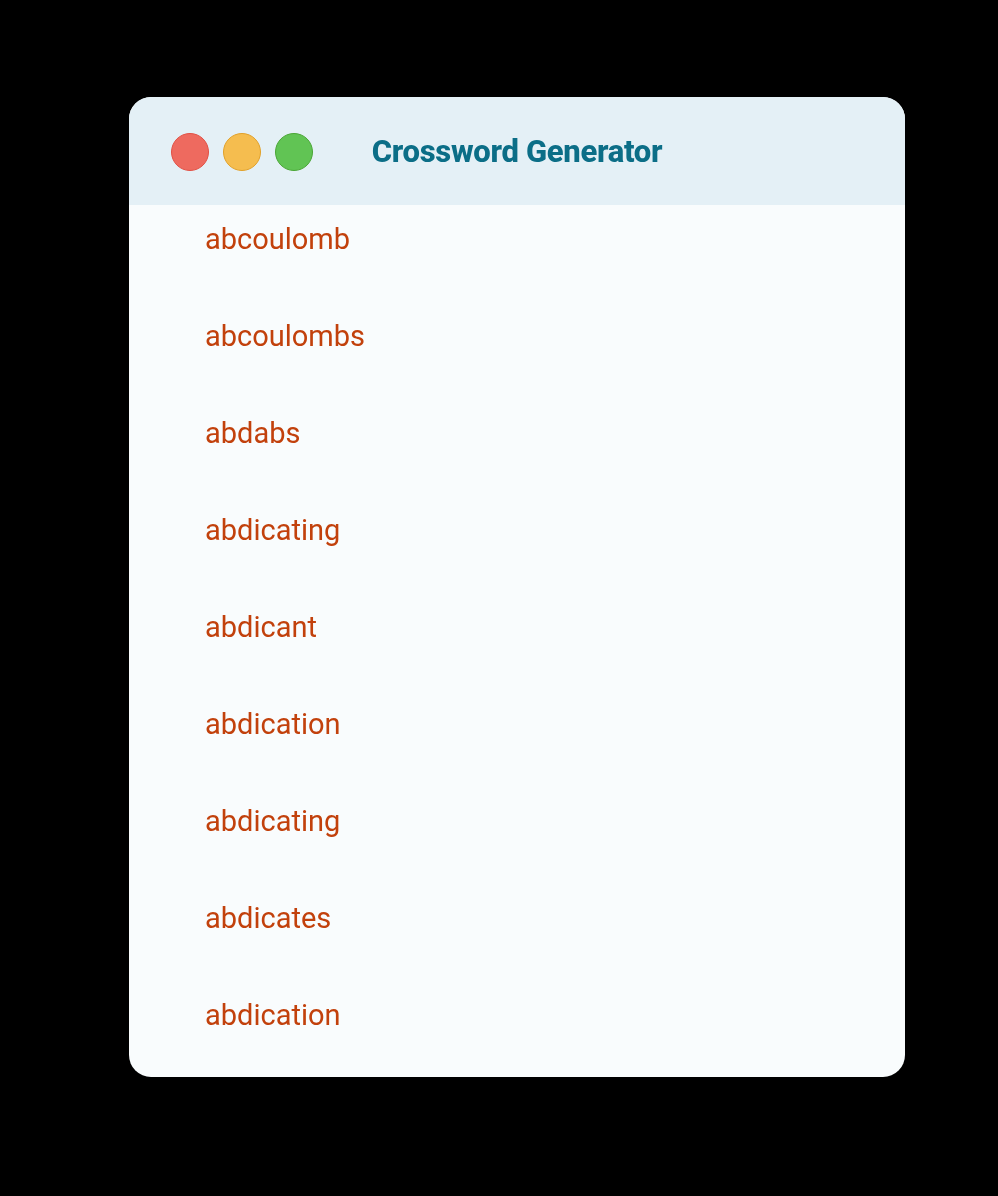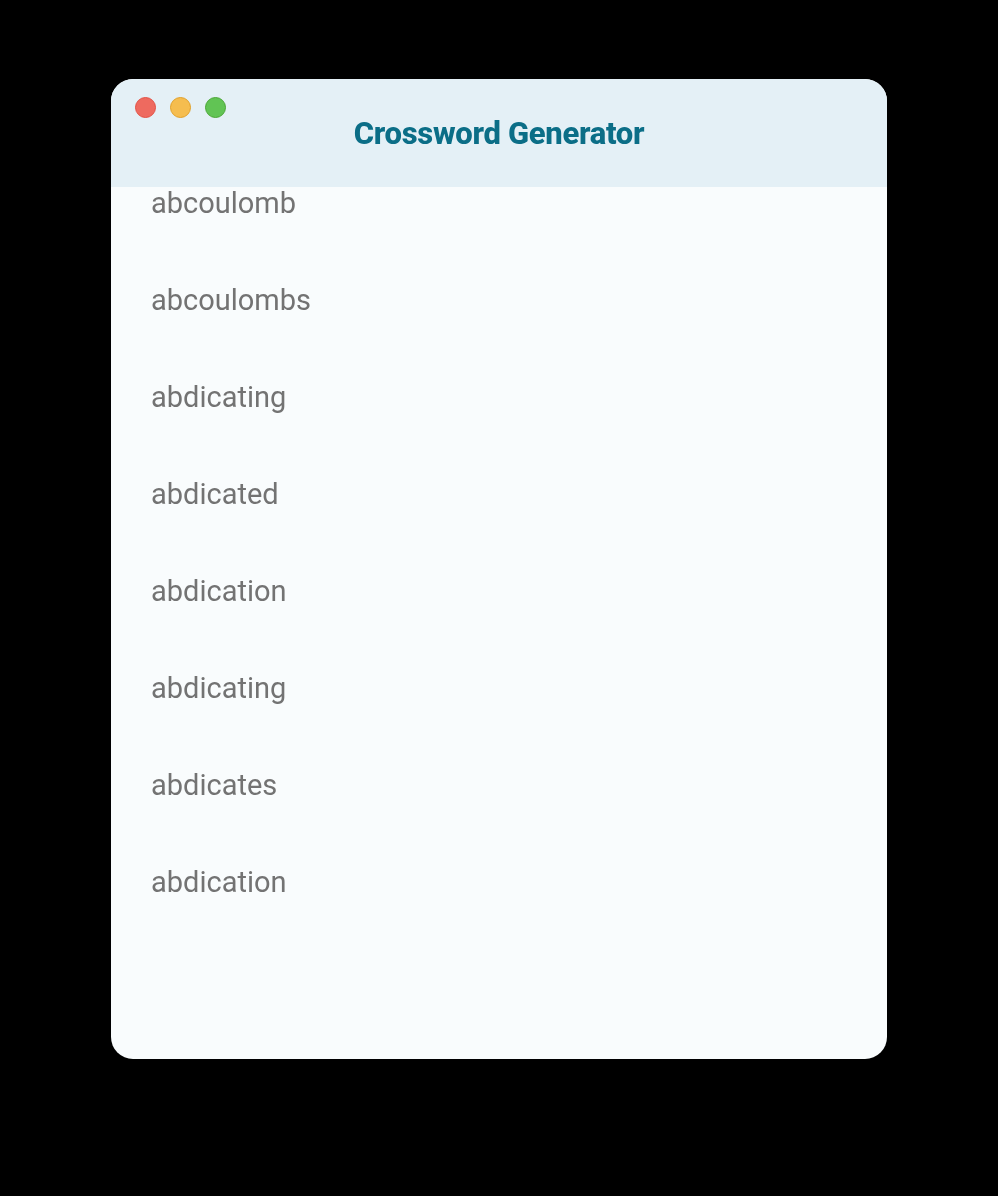--- a/index.html
+++ b/index.html
@@ -1,15 +1,15 @@
 <!DOCTYPE html>
 <html><head>
 <meta charset="utf-8">
 <style>
-  * { box-sizing: border-box; margin: 0; padding: 0; }
+  * { box-sizing: border-box; margin: 0; padding: 18px; }
   html, body { width: 998px; height: 1196px; }
   body {
     background: #000000;
     font-family: -apple-system, BlinkMacSystemFont, "Segoe UI", Roboto, Helvetica, Arial, sans-serif;
     overflow: hidden;
     position: relative;
   }
   .window {
     position: absolute;
     left: 111px;
@@ -60,21 +60,21 @@
   }
   .list-inner {
     position: absolute;
     left: 40px;
     
     top: -32px;
     width: calc(100% - 80px);
   }
   .word-item {
     font-size: 29px;
-    color: #737373;
+    color: #c2410c;
     line-height: 1.0;
     padding-top: 34px;
     padding-bottom: 34px;
     font-weight: 400;
   }
 </style>
 </head>
 <body>
 
 <div class="window">
@@ -84,21 +84,22 @@
       <div class="dot yellow"></div>
       <div class="dot green"></div>
     </div>
     <div class="title">Crossword Generator</div>
   </div>
   <div class="content">
     <div class="list-inner" id="word-list">
 
     <div class="word-item">abcoulomb</div>
         <div class="word-item">abcoulombs</div>
+        <div class="word-item">abdabs</div>
         <div class="word-item">abdicating</div>
-        <div class="word-item">abdicated</div>
+        <div class="word-item">abdicant</div>
         <div class="word-item">abdication</div>
         <div class="word-item">abdicating</div>
         <div class="word-item">abdicates</div>
         <div class="word-item">abdication</div>
       </div>
   </div>
 </div>
 
 </body></html>

